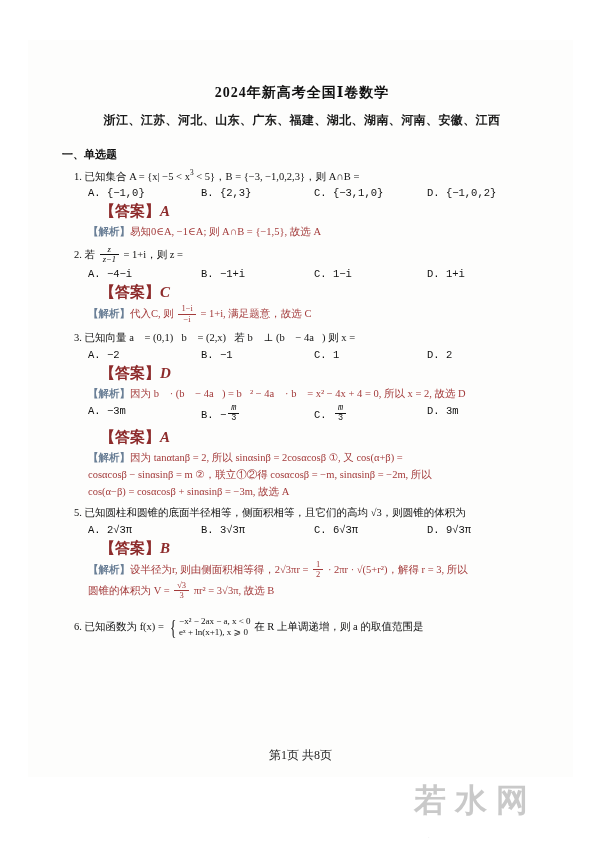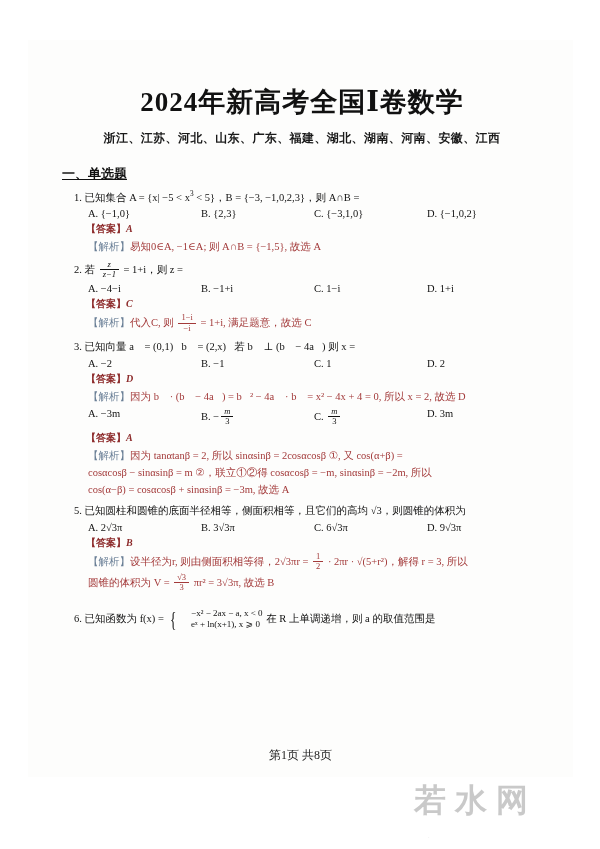--- a/index.html
+++ b/index.html
@@ -23,78 +23,78 @@
     background: #fdfdfc;
   }
   .content {
     position: absolute;
     left: 34px;
     top: 18px;
     width: 480px;
   }
   .doc-title {
     text-align: center;
-    font-size: 27px;
+    font-size: 14px;
     font-weight: bold;
     letter-spacing: 1px;
     color: #111111;
     margin: 26px 0 0 0;
     font-family: "Liberation Serif", "DejaVu Serif", serif;
   }
   .doc-subtitle {
     text-align: center;
     font-size: 12px;
     font-weight: bold;
     color: #1a1a1a;
     margin: 10px 0 0 0;
     letter-spacing: 0.4px;
   }
   .section-head {
-    font-size: 13px;
+    font-size: 11px;
     font-weight: bold;
     color: #111;
     margin: 18px 0 5px 0;
-    text-decoration: underline;
   }
   .q-block { margin-bottom: 1px; }
   .q-stem {
     font-size: 10.5px;
     color: #111;
     margin: 5px 0 2px 12px;
     line-height: 1.5;
   }
   .q-opts {
     display: flex;
     margin: 3px 0 2px 26px;
     font-size: 10.5px;
     color: #111;
+    font-family: Liberation Mono, monospace;
   }
   .q-opts .opt {
     width: 113px;
     flex: 0 0 113px;
   }
   .ans-line {
-    font-size: 10px;
-    margin: 3px 0 0 24px;
+    font-size: 15px;
+    margin: 3px 0 0 38px;
     color: #8d2b2b;
     font-weight: bold;
   }
   .ans-line .ans-val {
     font-style: italic;
     font-weight: bold;
   }
   .sol-line {
     font-size: 10.5px;
     margin: 3px 0 0 26px;
     color: #a33a3a;
     line-height: 1.55;
   }
   .sol-tag {
     color: #6a7f96;
-    font-weight: normal;
+    font-weight: bold;
   }
   .sol-cont {
     font-size: 10.5px;
     margin: 1px 0 0 26px;
     color: #a33a3a;
     line-height: 1.55;
   }
   .ital { font-style: italic; }
   .frac {
     display: inline-flex;
@@ -120,21 +120,21 @@
     font-size: 22px;
     line-height: 0.8;
     font-weight: 300;
     transform: scaleX(0.6);
     display: inline-block;
   }
   .piece .rows {
     display: inline-flex;
     flex-direction: column;
     line-height: 1.25;
-    margin-left: 13px;
+    margin-left: 1px;
   }
   sup { font-size: 0.7em; }
   .footer {
     position: absolute;
     left: 0;
     right: 0;
     top: 707px;
     text-align: center;
     font-size: 12px;
     color: #222;

